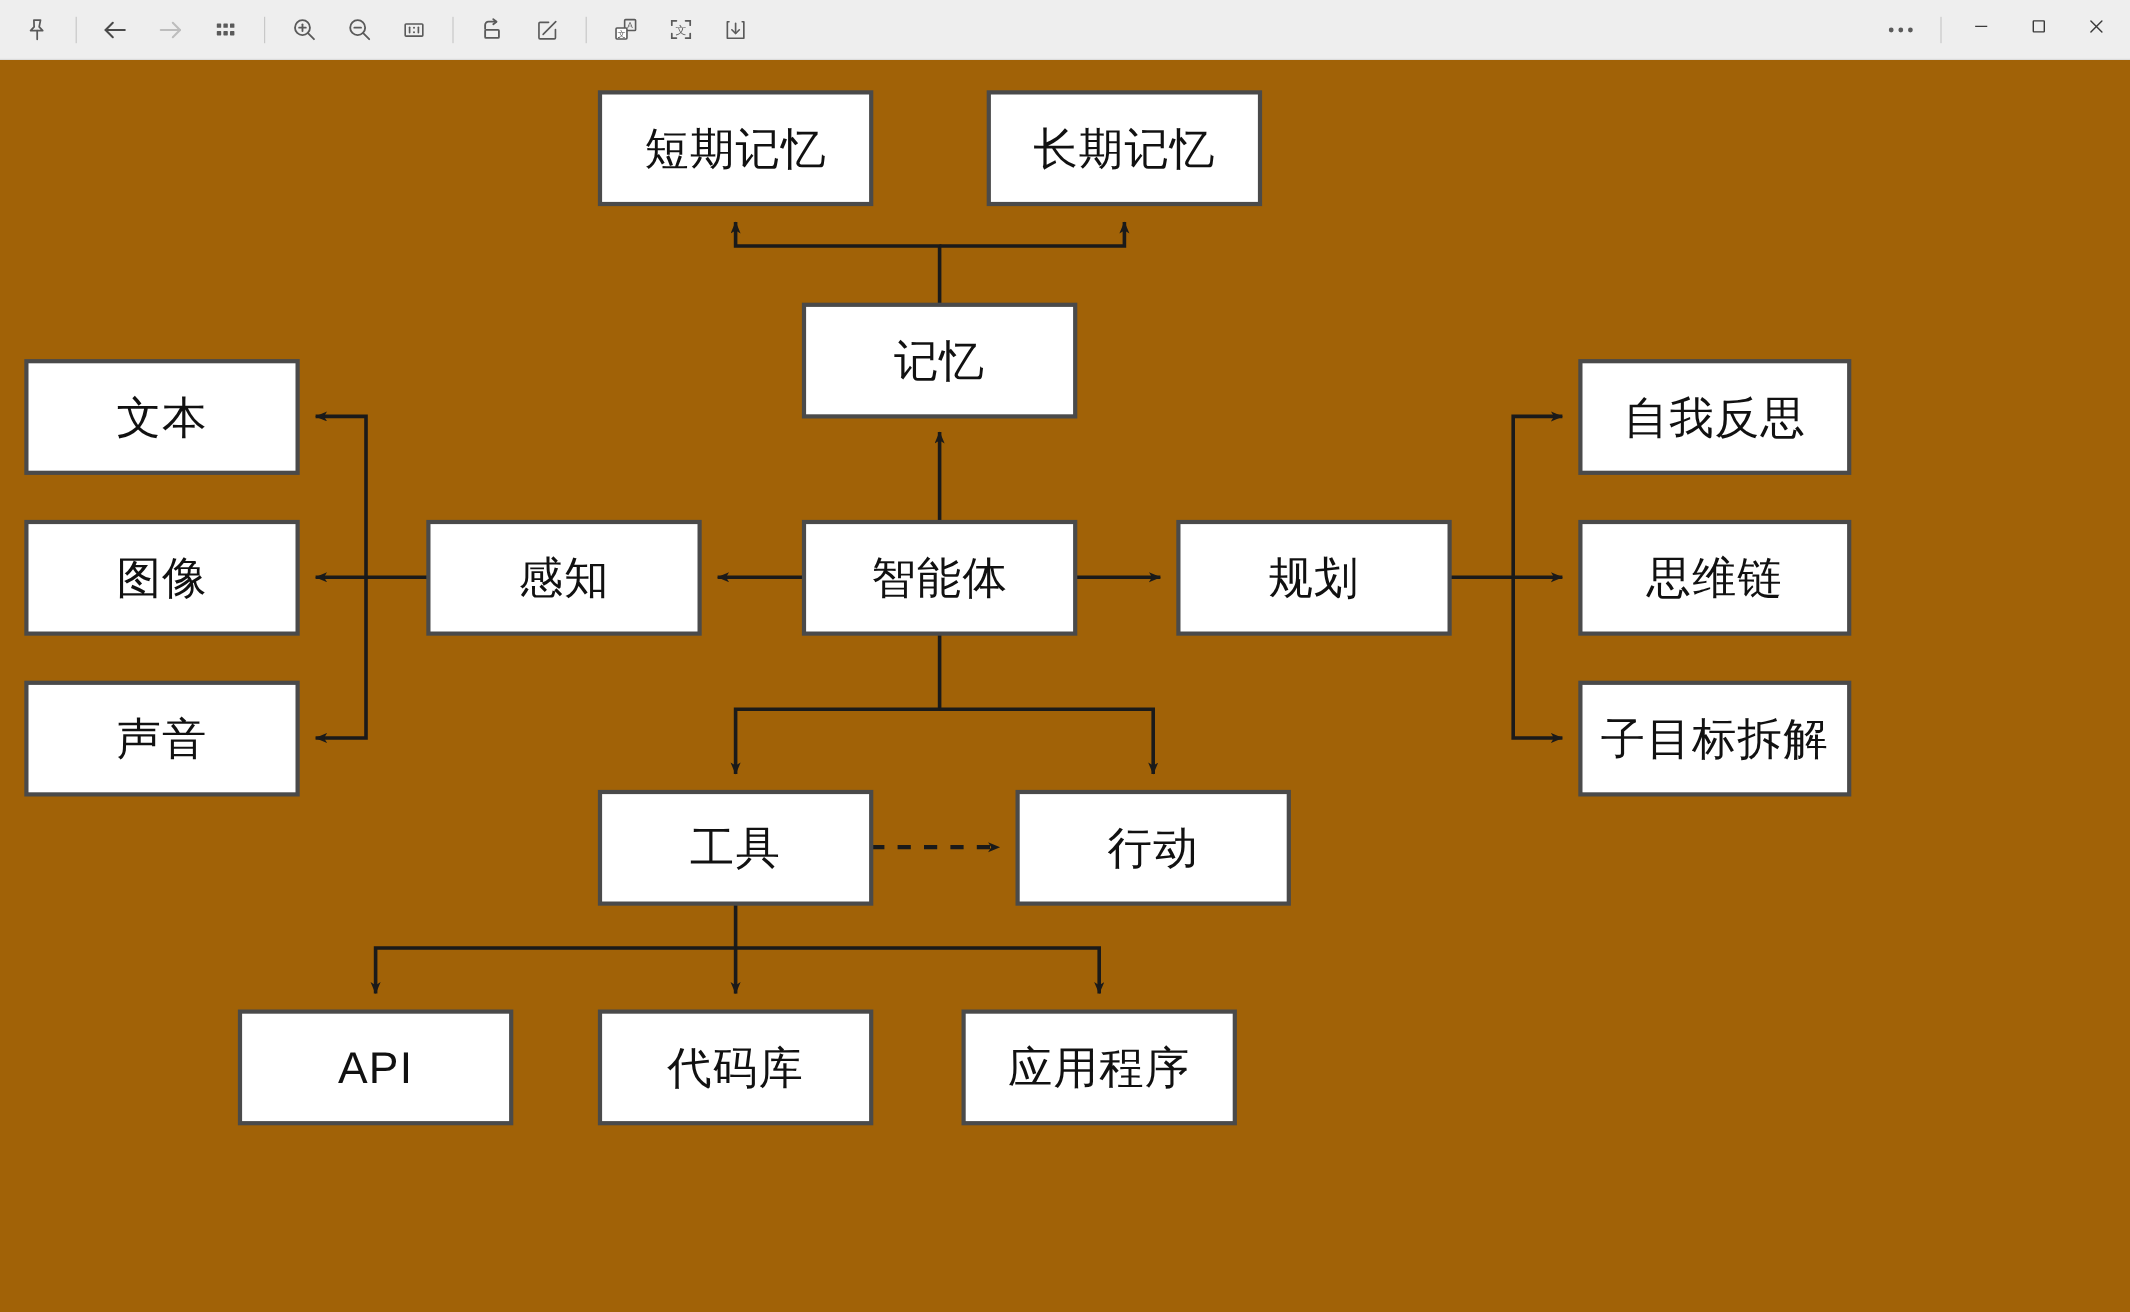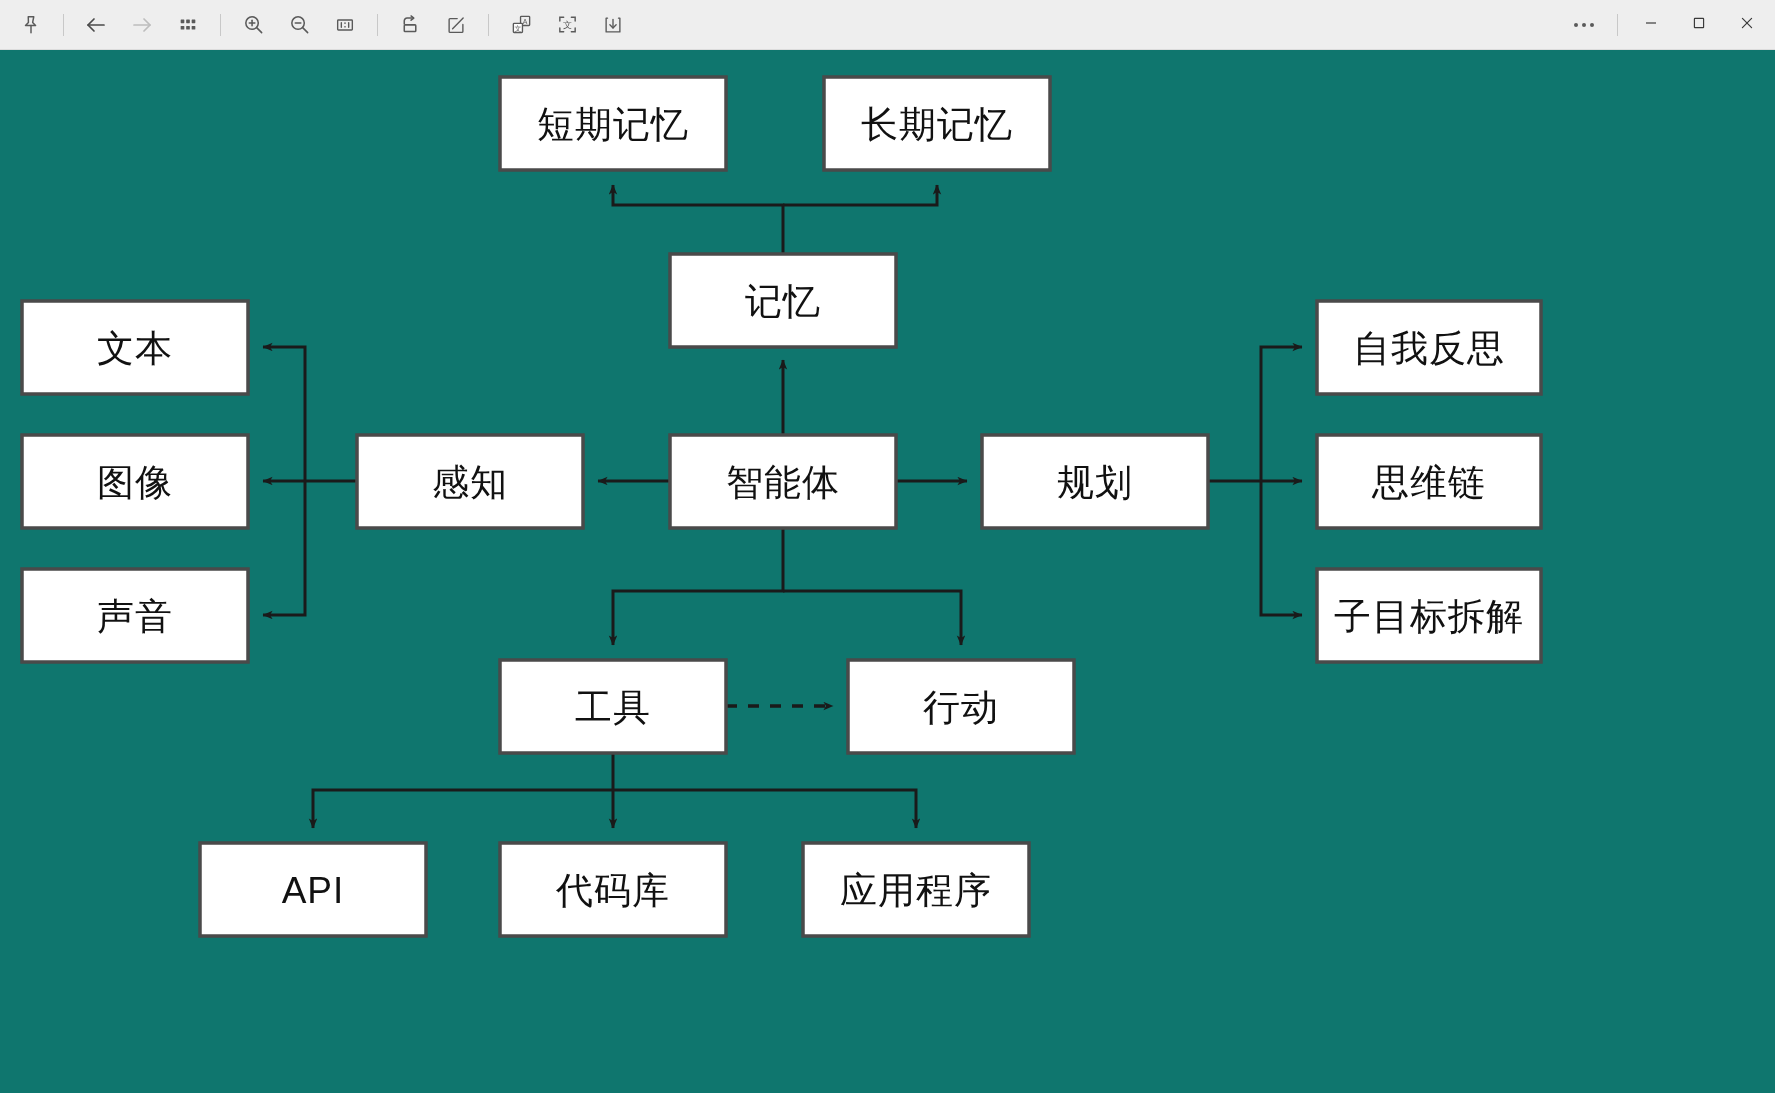--- a/index.html
+++ b/index.html
@@ -74,21 +74,21 @@
     border-radius: 50%;
     display: block;
   }
 
   
   #canvas-area {
     position: absolute;
     left: 0; top: 50px;
     width: 1775px;
     height: 1043px;
-    background: #0f766e;
+    background: #a16207;
     overflow: hidden;
   }
   #diagram-svg {
     position: absolute;
     left: 0; top: 0;
   }
   .node-label {
     font-family: "Liberation Sans", "DejaVu Sans", sans-serif;
     font-size: 37px;
     fill: #111111;

